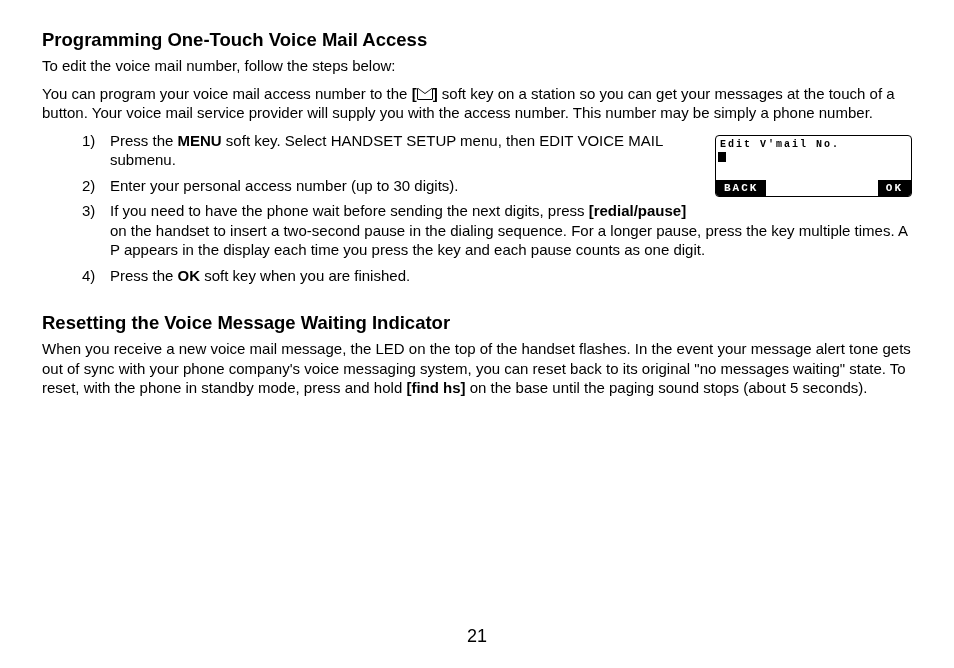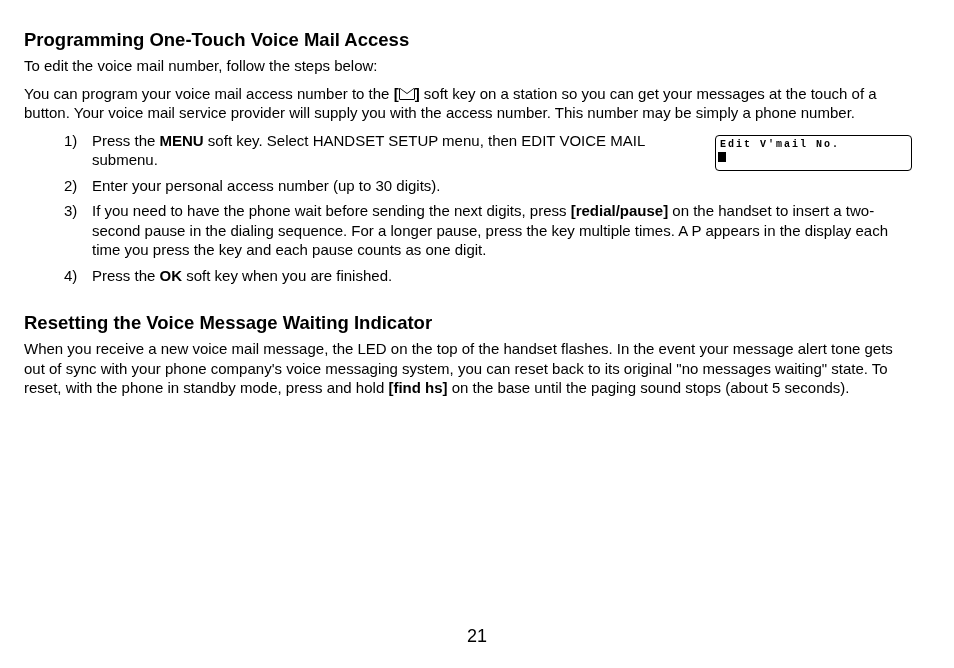--- a/index.html
+++ b/index.html
@@ -11,21 +11,21 @@
     font-family: Arial, Helvetica, sans-serif;
     color: #000000;
     font-size: 15px;
     line-height: 1.3;
   }
   .page {
     position: relative;
     box-sizing: border-box;
     width: 954px;
     height: 668px;
-    padding: 28px 42px 20px 24px;
+    padding: 28px 42px 20px 42px;
   }
   h2.section {
     margin: 0 0 4px 0;
     font-size: 18.5px;
     font-weight: bold;
   }
   h2.section.second {
     margin-top: 14px;
   }
   p {
@@ -149,20 +149,24 @@
 
   <p>To edit the voice mail number, follow the steps below:</p>
 
   <p>
     <span>You can program your voice mail access number to the </span><b>[</b><span class="mail-icon"></span><b>]</b><span> soft key on a station so you can get your messages at the touch of a button. Your voice mail service provider will supply you with the access number. This number may be simply a phone number.</span>
   </p>
 
   <div class="lcd">
     <div class="lcd-top">Edit V'mail No.</div>
     <div><span class="lcd-cursor"></span></div>
+    <div class="lcd-softkeys">
+      <span class="lcd-key left">BACK</span>
+      <span class="lcd-key right">OK</span>
+    </div>
   </div>
 
   <ol class="steps clearfix">
     <li>
       <span class="step1-text">
         <span>Press the </span><b>MENU</b><span> soft key. Select HANDSET SETUP menu, then EDIT VOICE MAIL submenu.</span>
       </span>
     </li>
     <li>Enter your personal access number (up to 30 digits).</li>
     <li>

